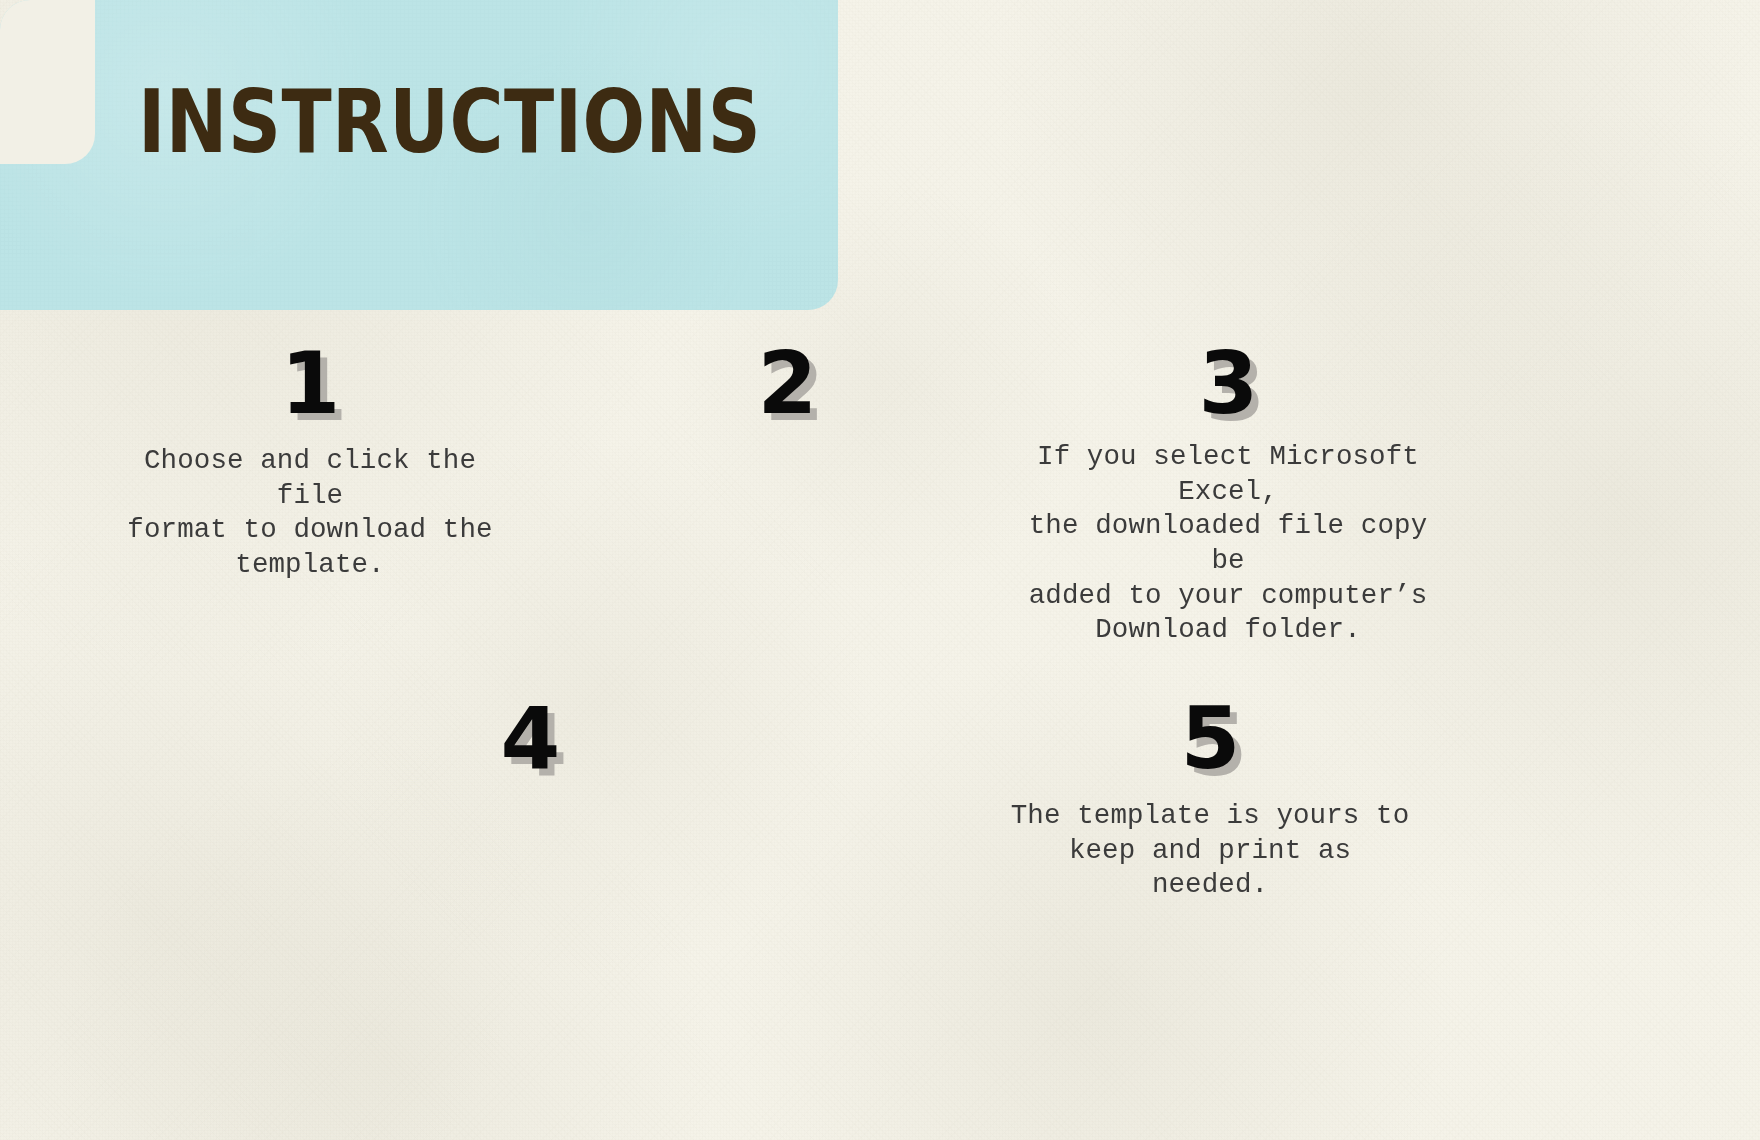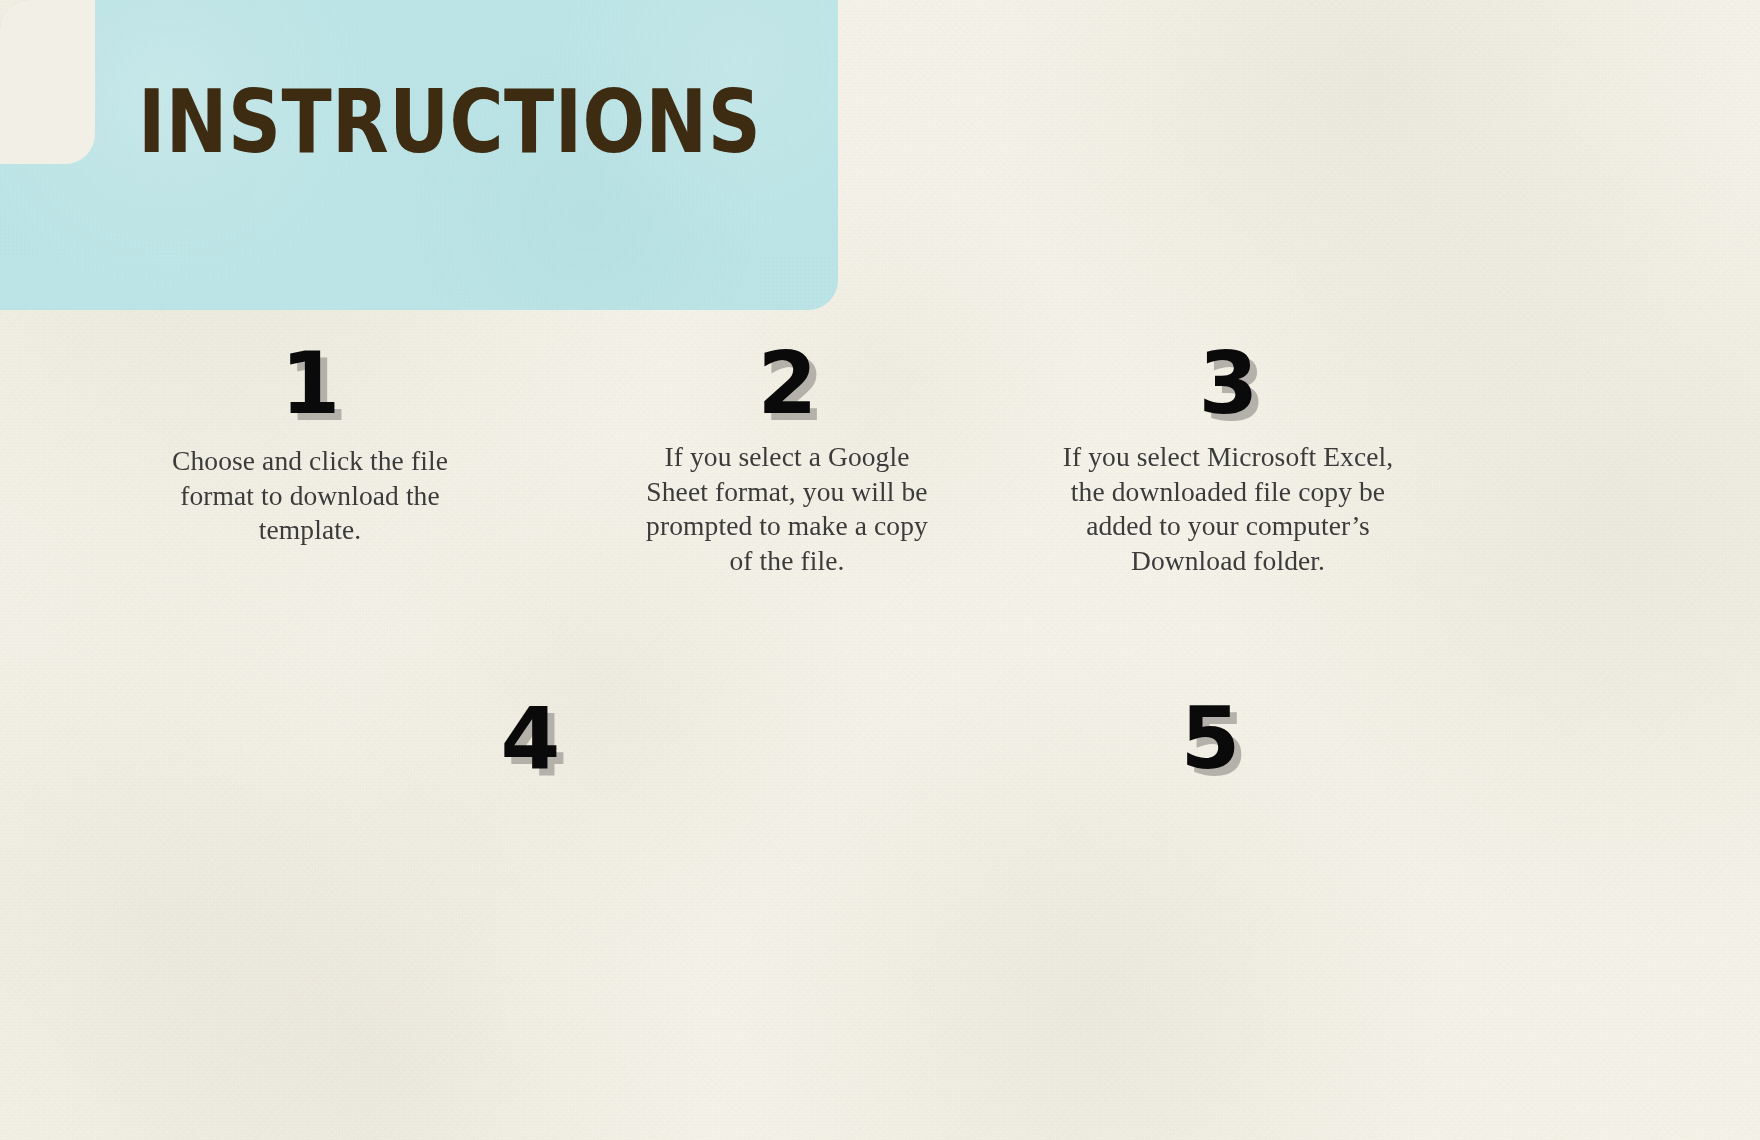--- a/index.html
+++ b/index.html
@@ -107,21 +107,21 @@
     font-family: "DejaVu Sans", "Liberation Sans", sans-serif;
     font-weight: 700;
     font-size: 86px;
     line-height: 1;
     color: #0a0a0a;
     text-shadow: 7px 7px 0 #b4b1ab;
     margin: 0 0 18px 0;
     letter-spacing: -1px;
   }
   .step-text {
-    font-family: Liberation Serif, serif;
+    font-family: Liberation Mono, monospace;
     font-weight: 400;
     font-size: 27.5px;
     line-height: 1.26;
     color: #3b3b3b;
     margin: 0;
     letter-spacing: 0.1px;
     white-space: pre-line;
   }
 
   
@@ -153,36 +153,34 @@
 
     <div class="step step-1">
       <div class="step-number">1</div>
       <p class="step-text">Choose and click the file
 format to download the
 template.</p>
     </div>
 
     <div class="step step-2">
       <div class="step-number">2</div>
-      <p class="step-text">If you select a Google
-Sheet format, you will be
-prompted to make a copy
-of the file.</p>
     </div>
 
     <div class="step step-3">
       <div class="step-number">3</div>
       <p class="step-text">If you select Microsoft Excel,
 the downloaded file copy be
 added to your computer’s
 Download  folder.</p>
     </div>
 
     <div class="step step-4">
       <div class="step-number">4</div>
     </div>
 
     <div class="step step-5">
       <div class="step-number">5</div>
+      <p class="step-text">The template is yours to
+keep and print as needed.</p>
     </div>
 
   </div>
 </div>
 
 </body></html>

